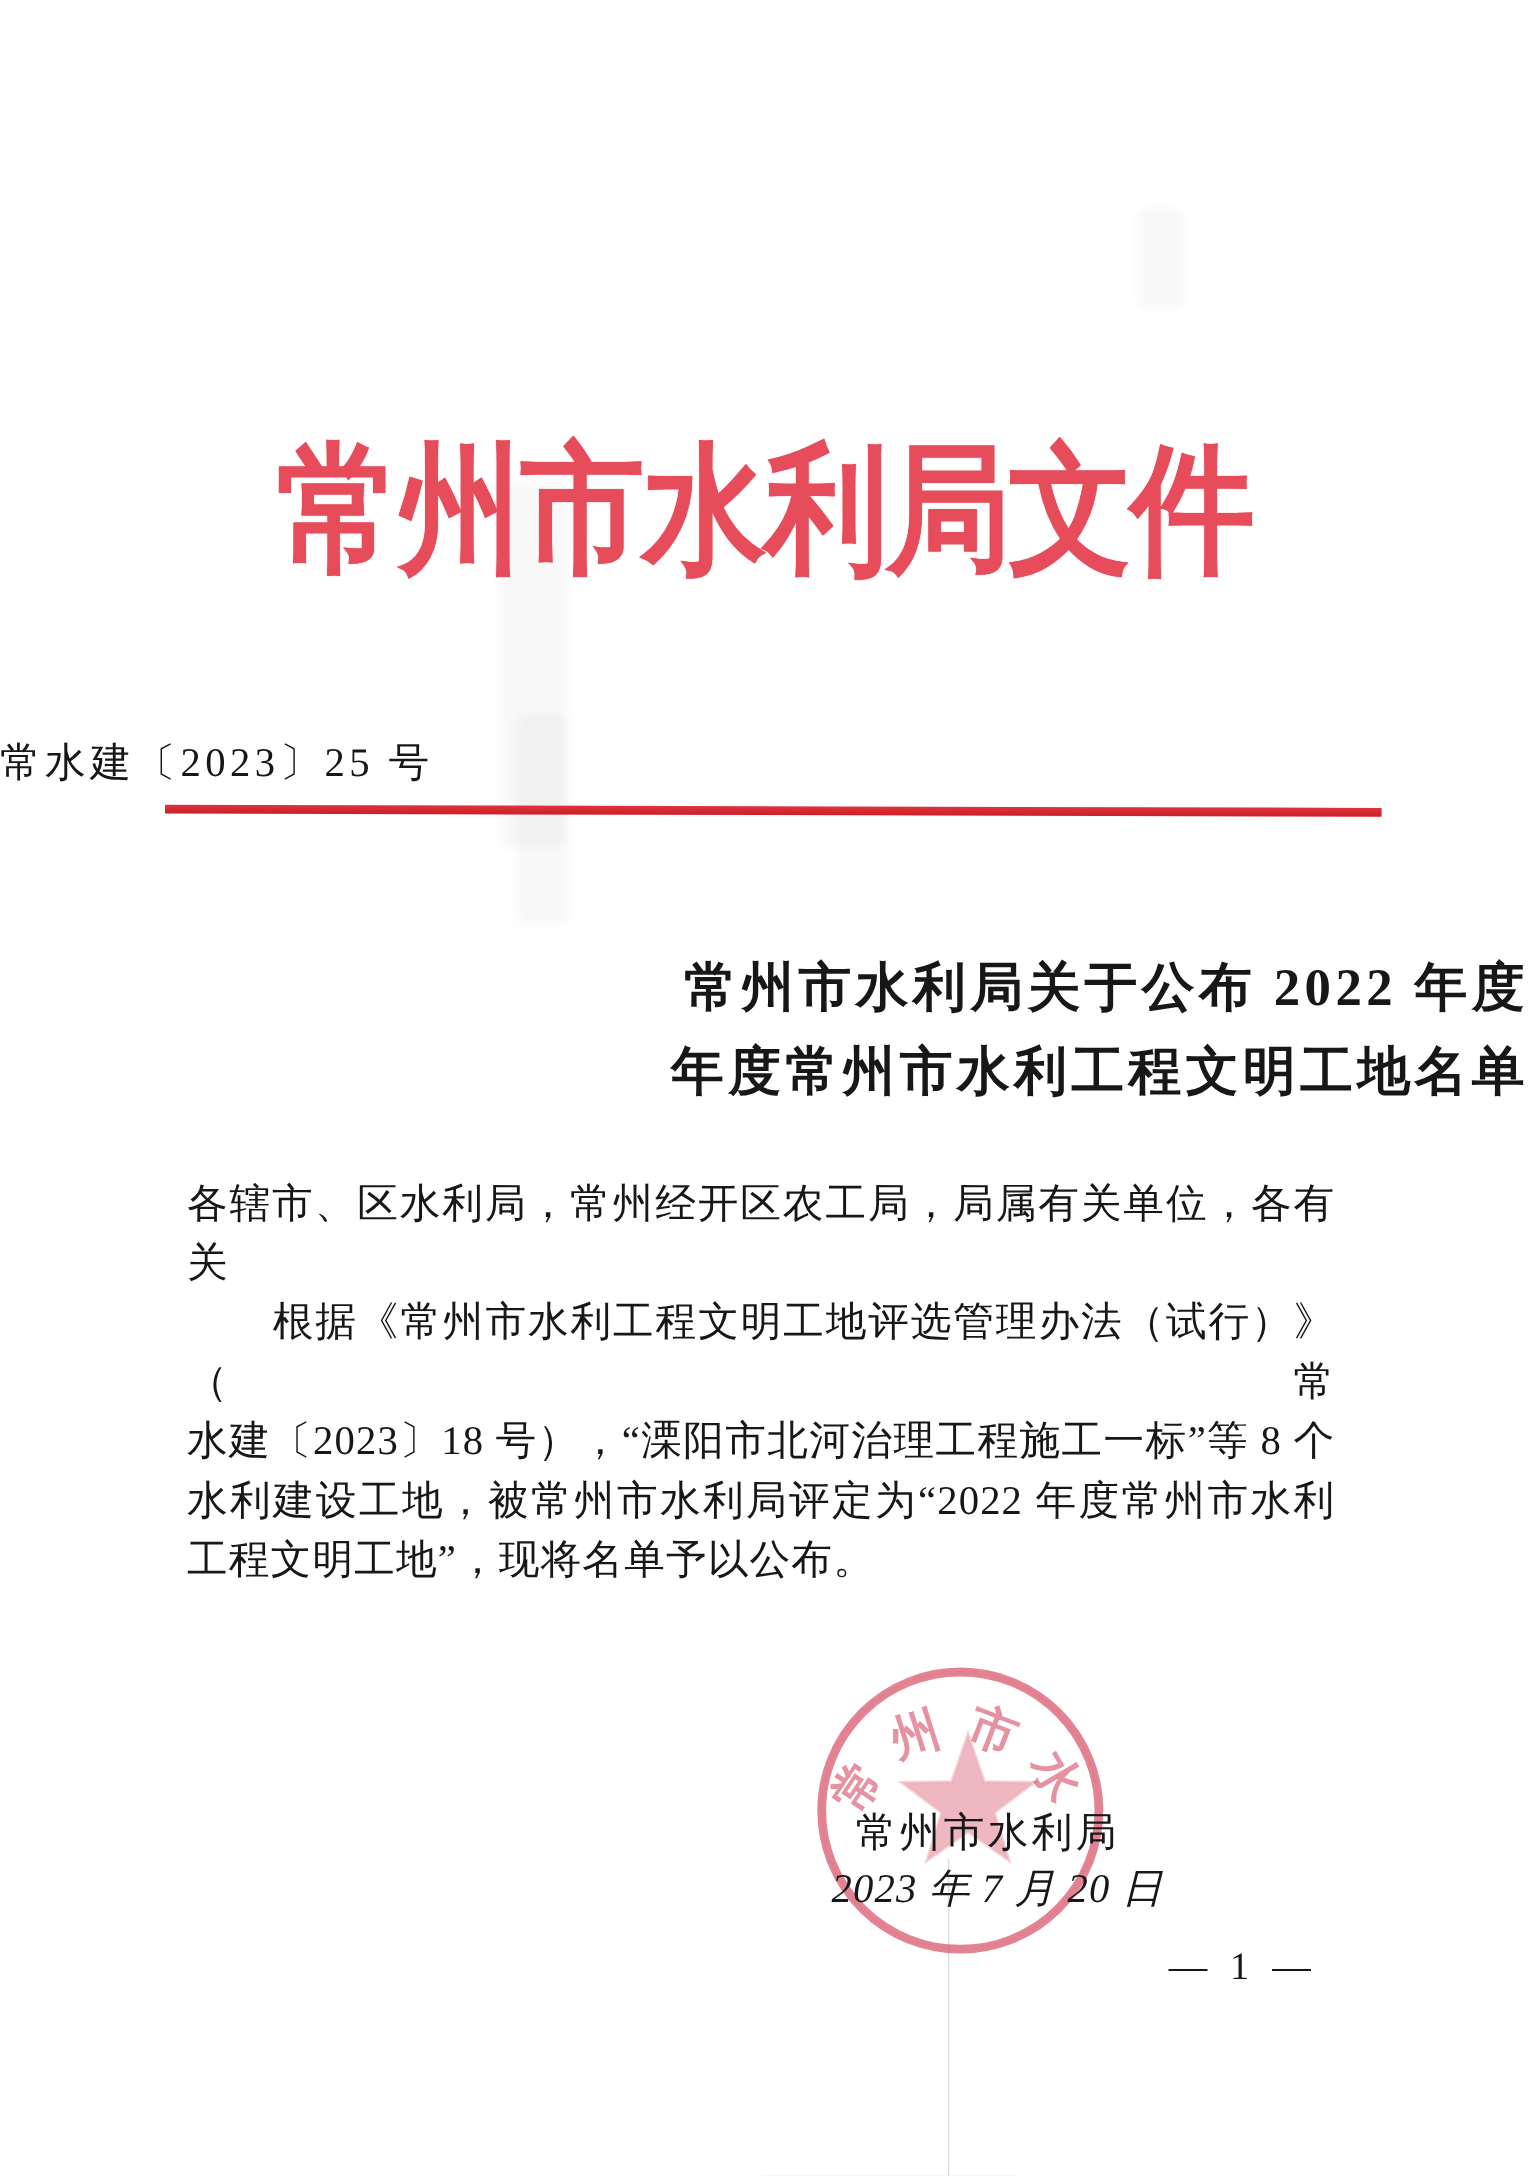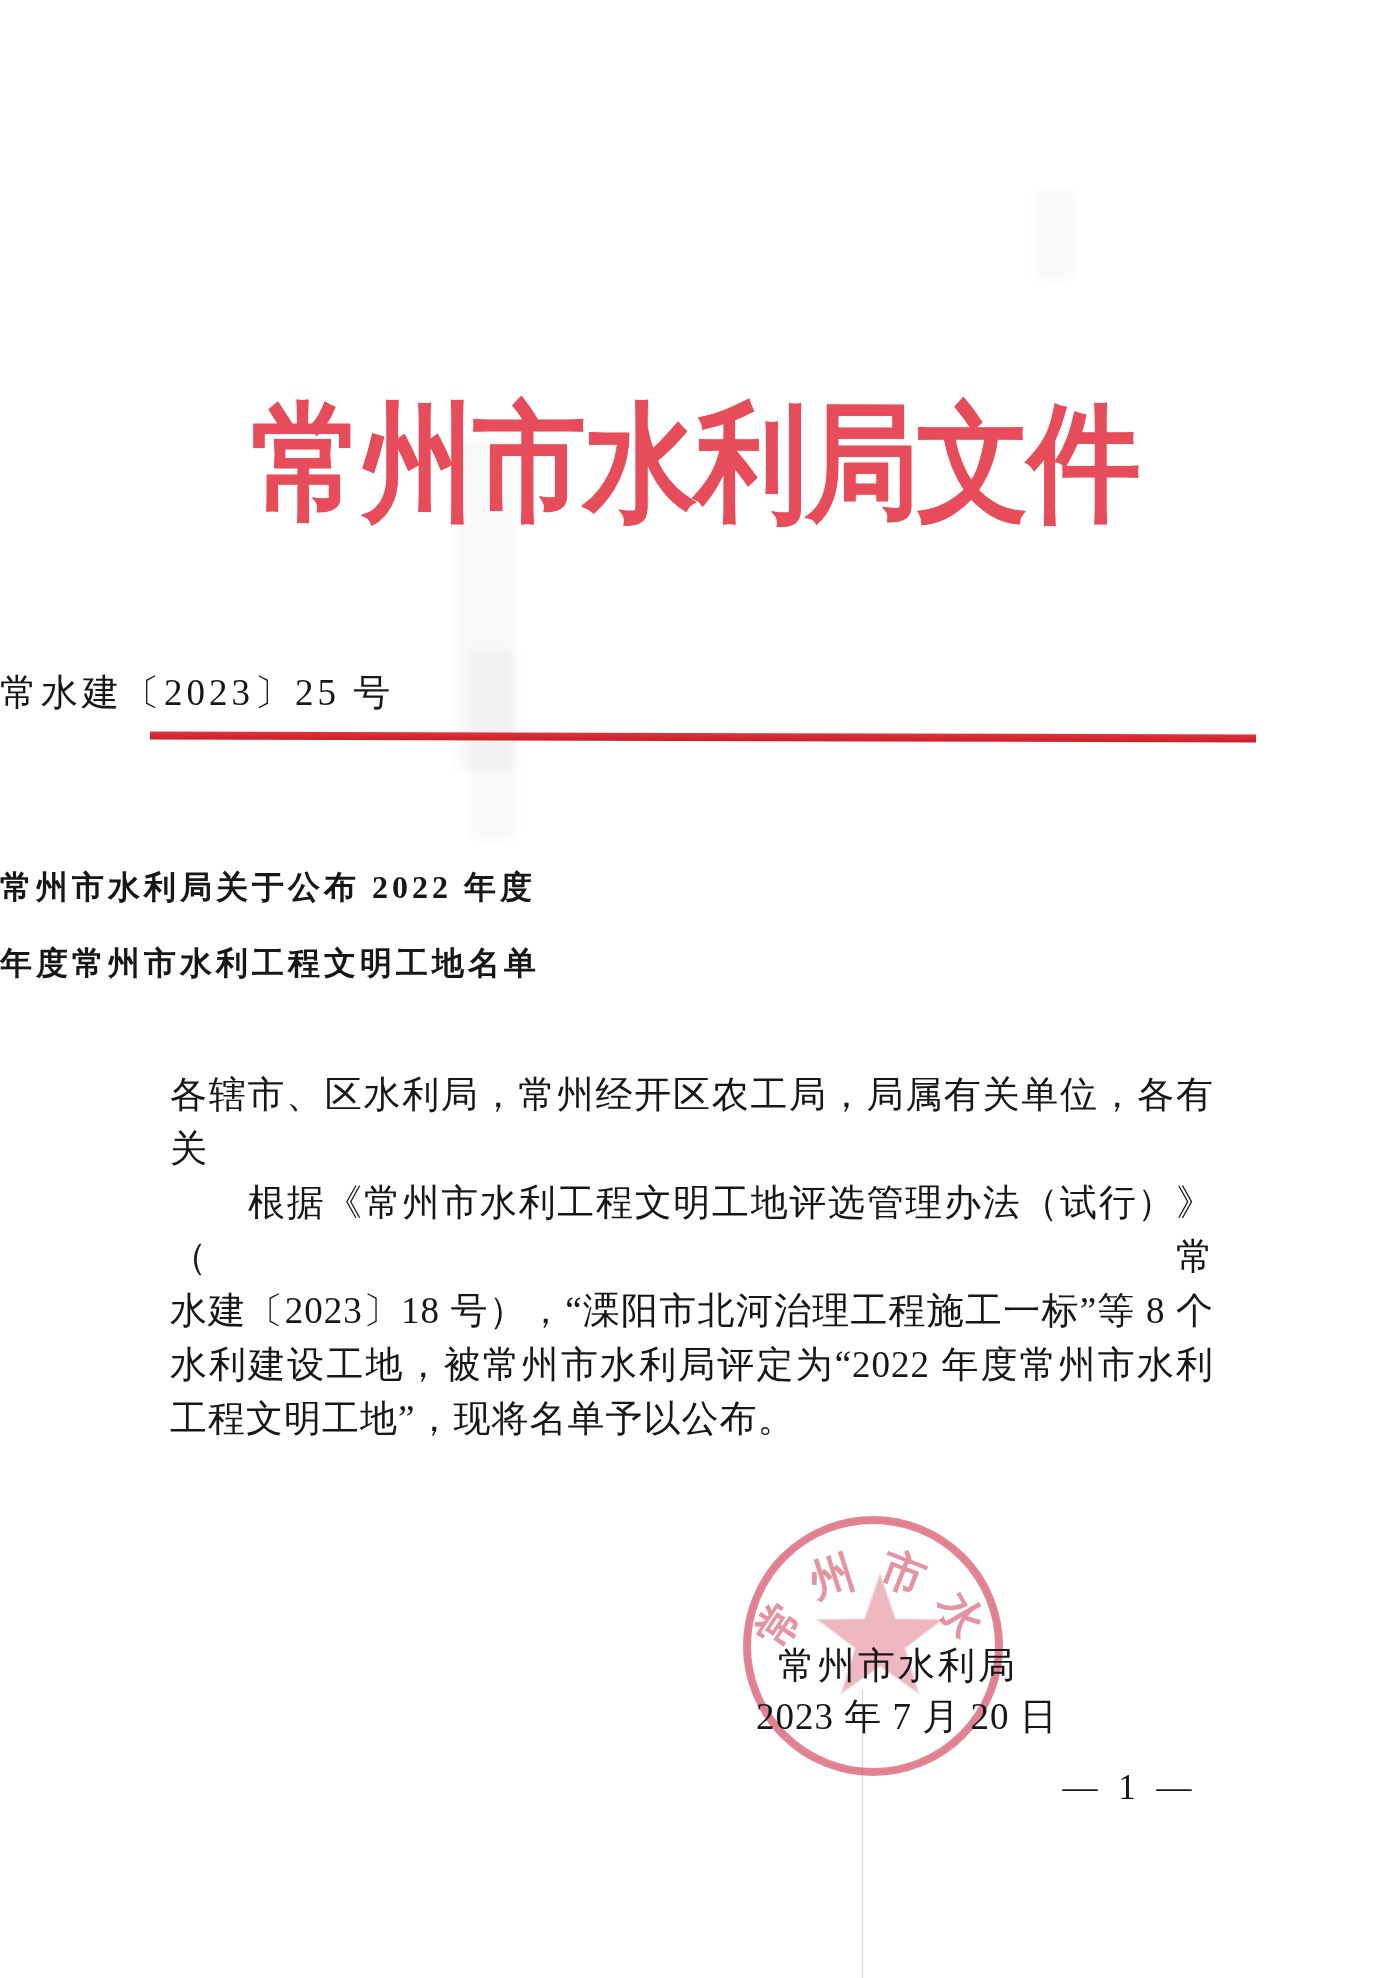--- a/index.html
+++ b/index.html
@@ -32,22 +32,22 @@
     white-space:nowrap;
   }
   .red-rule{
     position:absolute;top:733px;left:150px;width:1106px;height:8px;
     background:linear-gradient(#e0343c,#c91f28);
     transform:rotate(0.15deg);
   }
   
   .doc-title{
     position:absolute;left:0;width:1390px;
-    text-align:left;
-    font-size:32px;font-weight:bold;
+    text-align:right;
+    font-size:48px;font-weight:bold;
     letter-spacing:4px;
     white-space:nowrap;
   }
   .doc-title.l1{top:866px;}
   .doc-title.l2{top:942px;}
   
   .body-block{
     position:absolute;top:1068px;left:170px;width:1044px;
     font-size:37px;line-height:54px;
     letter-spacing:1px;
@@ -68,21 +68,21 @@
   }
   
   .sig-org{
     position:absolute;top:1641px;left:778px;width:196px;
     text-align:center;
     font-size:37px;letter-spacing:3px;white-space:nowrap;
   }
   .sig-date{
     position:absolute;top:1692px;left:756px;width:290px;
     text-align:right;
-    font-size:37px;letter-spacing:1px;white-space:nowrap;
+    font-size:37px;letter-spacing:1px;white-space:nowrap;font-style:italic;
   }
   
   .page-number{
     position:absolute;top:1768px;left:1040px;width:180px;
     text-align:center;
     font-size:35px;letter-spacing:6px;white-space:nowrap;
   }
   
   .fold-line{
     position:absolute;top:1690px;left:862px;width:1px;height:288px;

